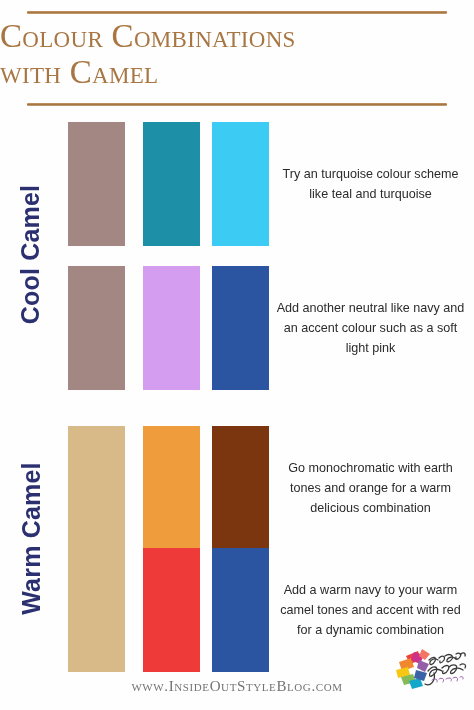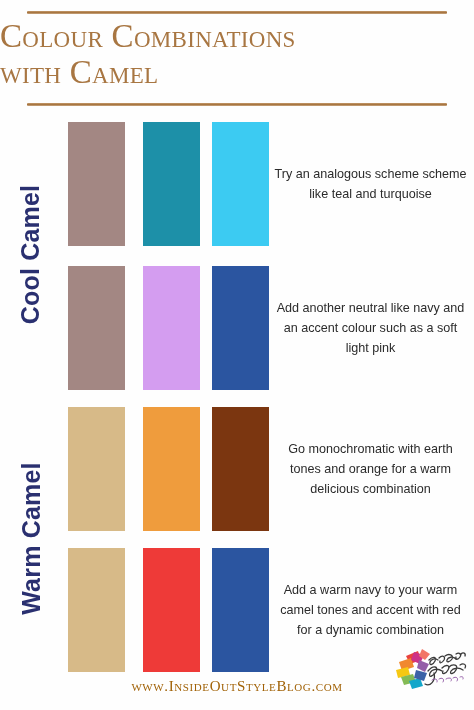--- a/index.html
+++ b/index.html
@@ -80,21 +80,21 @@
   .side-label-warm { top: 402px; height: 272px; }
 
   
   .row {
     position: absolute;
     left: 62px;
     width: 412px;
   }
   .row-1 { top: 122px; height: 124px; }
   .row-2 { top: 266px; height: 124px; }
-  .row-3 { top: 407px; height: 124px; }
+  .row-3 { top: 426px; height: 124px; }
   .row-4 { top: 548px; height: 124px; }
 
   .swatches {
     position: absolute;
     left: 0;
     top: 0;
     width: 212px;
     height: 100%;
   }
   .swatch {
@@ -136,21 +136,21 @@
   .footer-url {
     position: absolute;
     left: 0;
     top: 2px;
     width: 474px;
     text-align: center;
     font-family: "Liberation Serif", "DejaVu Serif", serif;
     font-variant: small-caps;
     font-size: 15px;
     letter-spacing: 0.6px;
-    color: #a16207;
+    color: #737373;
   }
 
   
   .logo {
     position: absolute;
     left: 392px;
     top: 640px;
     width: 80px;
     height: 58px;
   }
@@ -174,21 +174,21 @@
   <div class="side-label side-label-warm">
     <span>Warm Camel</span>
   </div>
 
   <div class="row row-1">
     <div class="swatches">
       <div class="swatch swatch-0" style="background-color: rgb(163, 135, 131);"></div>
       <div class="swatch swatch-1" style="background-color: rgb(29, 144, 168);"></div>
       <div class="swatch swatch-2" style="background-color: rgb(60, 203, 242);"></div>
     </div>
-    <div class="caption">Try an analogous scheme scheme like teal and turquoise</div>
+    <div class="caption">Try an turquoise colour scheme like teal and turquoise</div>
   </div>
 
   <div class="row row-2">
     <div class="swatches">
       <div class="swatch swatch-0" style="background-color: rgb(163, 135, 131);"></div>
       <div class="swatch swatch-1" style="background-color: rgb(212, 157, 240);"></div>
       <div class="swatch swatch-2" style="background-color: rgb(43, 85, 160);"></div>
     </div>
     <div class="caption">Add another neutral like navy and an accent colour such as a soft light pink</div>
   </div>

